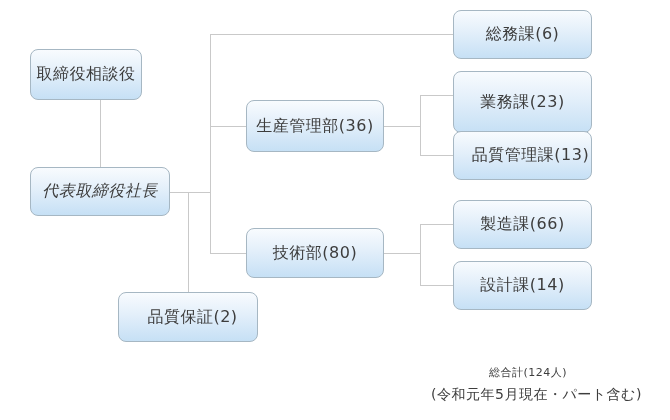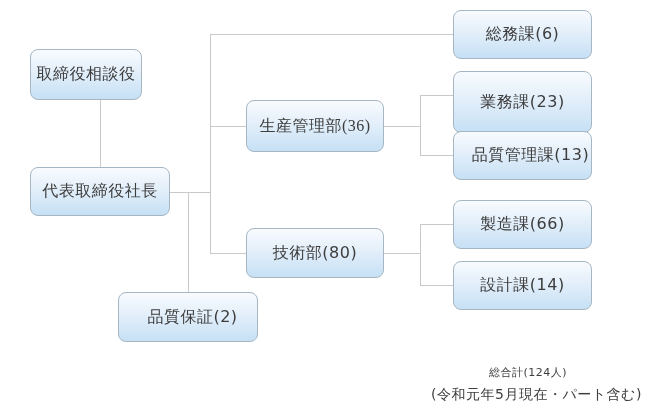--- a/index.html
+++ b/index.html
@@ -30,23 +30,23 @@
     justify-content: center;
     border: 1px solid #a6b7c3;
     border-radius: 8px;
     background: linear-gradient(180deg, #f8fbfe 0%, #e3effa 45%, #c6e0f5 100%);
     color: #3d3d3d;
     font-size: 16px;
     letter-spacing: 0.5px;
     white-space: nowrap;
   }
   .node-chairman       { left: 30px;  top: 49px;  width: 112px; height: 51px; }
-  .node-president      { left: 30px;  top: 167px; width: 140px; height: 49px; }
+  .node-president      { left: 30px;  top: 167px; width: 140px; height: 49px; font-style: italic; }
   .node-qa             { left: 118px; top: 292px; width: 140px; height: 50px; padding-left: 9px; }
-  .node-prod-control   { left: 246px; top: 100px; width: 138px; height: 52px; font-family: Liberation Serif, serif; }
+  .node-prod-control   { left: 246px; top: 100px; width: 138px; height: 52px; }
   .node-engineering    { left: 246px; top: 228px; width: 138px; height: 50px; }
   .node-general-affairs{ left: 453px; top: 10px;  width: 139px; height: 49px; }
   .node-business       { left: 453px; top: 71px;  width: 139px; height: 62px; }
   .node-qc             { left: 453px; top: 131px; width: 139px; height: 49px; padding-left: 16px; }
   .node-manufacturing  { left: 453px; top: 200px; width: 139px; height: 49px; }
   .node-design         { left: 453px; top: 261px; width: 139px; height: 49px; align-items: center; }
   .footer-total {
     position: absolute;
     left: 453px;
     top: 365px;

